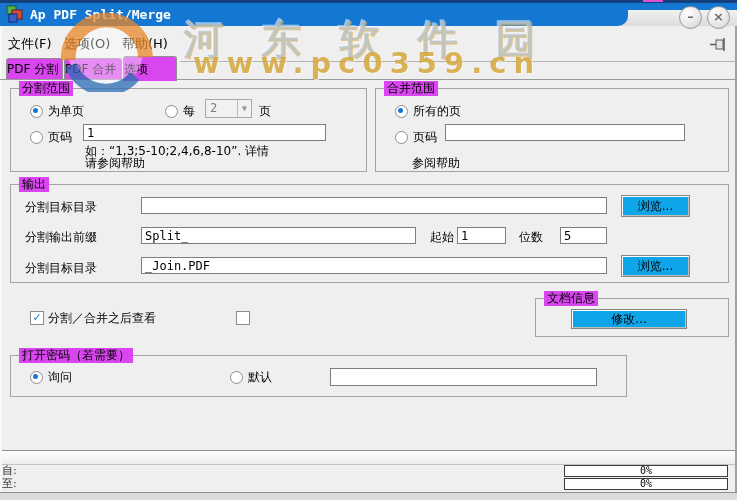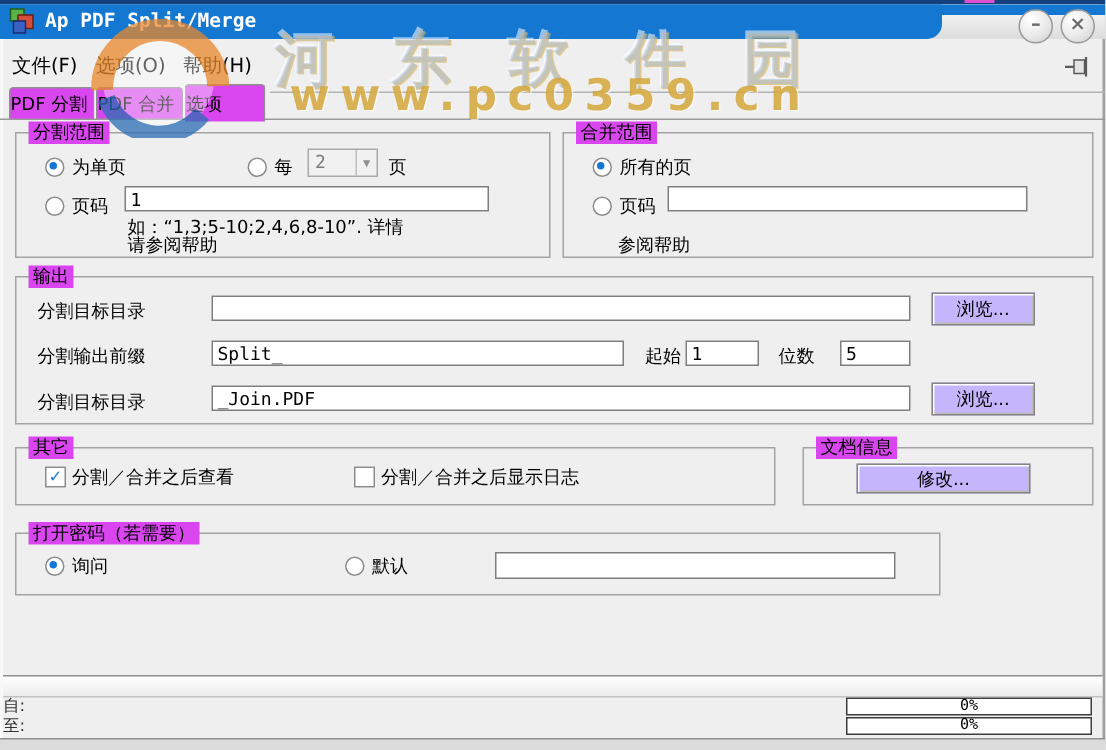--- a/index.html
+++ b/index.html
@@ -30,21 +30,21 @@
   .grp{position:absolute;border:1px solid #a3a3a3}
   .glabel{position:absolute;top:-8px;left:8px;background:#d946ef;padding:0 3px;font-size:12px;line-height:15px;white-space:nowrap}
   .lbl{position:absolute;font-size:12px;line-height:15px;white-space:nowrap}
   .hint{position:absolute;font-size:12px;line-height:12px;white-space:nowrap}
   .radio{position:absolute;width:11px;height:11px;border:1px solid #8c8c8c;border-radius:50%;background:#fff;cursor:default}
   .radio.sel::after{content:"";position:absolute;left:2px;top:2px;width:5px;height:5px;border-radius:50%;background:#1577d4}
   .chk{position:absolute;width:12px;height:12px;border:1px solid #8c8c8c;background:#fff;
        font:bold 11px/12px "DejaVu Sans",sans-serif;text-align:center;color:#1e7ad6;cursor:default}
   .inp{position:absolute;background:#fff;border:1px solid #7e7e7e;font:12px "DejaVu Sans Mono",monospace;
        padding:0 3px;box-sizing:border-box;outline:none;border-radius:0}
-  .btn{position:absolute;background:#c4b5fd;border:1px solid #858585;
+  .btn{position:absolute;background:#0ea5e9;border:1px solid #858585;
        box-shadow:inset 1px 1px 0 #ffffff, inset -1px -1px 0 #bdbdbd;
        font-size:12px;text-align:center;cursor:default;white-space:nowrap}
   .spin{position:absolute;background:#f1f1f1;border:1px solid #a9a9a9;box-sizing:border-box;color:#7c7c7c;
         font:12px/17px "DejaVu Sans Mono",monospace;padding-left:4px}
   .spin .arr{position:absolute;right:0;top:0;width:13px;height:100%;border-left:1px solid #bdbdbd;
         font-size:8px;line-height:17px;text-align:center;color:#8f8f8f}
   
   .statstrip{position:absolute;left:2px;top:450px;width:733px;height:13px;
              background:linear-gradient(#ffffff,#ececec);border-top:1px solid #8f8f8f;border-bottom:1px solid #c2c2c2}
   .bottomband{position:absolute;left:0;top:492px;width:737px;height:8px;background:#dcdcdc;border-top:1px solid #8e8e8e}
@@ -133,27 +133,23 @@
   <div class="lbl" style="left:25px;top:230px">分割输出前缀</div>
   <input class="inp" style="left: 141px; top: 227px; width: 275px; height: 17px;" type="text" value="Split_">
   <div class="lbl" style="left:430px;top:230px">起始</div>
   <input class="inp" style="left: 457px; top: 227px; width: 49px; height: 17px;" type="text" value="1">
   <div class="lbl" style="left:519px;top:230px">位数</div>
   <input class="inp" style="left: 560px; top: 227px; width: 47px; height: 17px;" type="text" value="5">
   <div class="lbl" style="left:25px;top:261px">分割目标目录</div>
   <input class="inp" style="left: 141px; top: 257px; width: 466px; height: 17px;" type="text" value="_Join.PDF">
   <div class="btn" style="left:621px;top:255px;width:67px;height:20px;line-height:20px">浏览...</div>
 
-  <div class="grp" style="left:10px;top:298px;width:505px;height:37px">
-    <div class="glabel">其它</div>
-  </div>
   <div class="chk" style="left:30px;top:311px">✓</div>
   <div class="lbl" style="left:48px;top:311px">分割／合并之后查看</div>
   <div class="chk" style="left:236px;top:311px;color:transparent">✓</div>
-  <div class="lbl" style="left:254px;top:311px">分割／合并之后显示日志</div>
 
   <div class="grp" style="left:535px;top:298px;width:192px;height:37px">
     <div class="glabel">文档信息</div>
   </div>
   <div class="btn" style="left:571px;top:309px;width:114px;height:18px;line-height:18px">修改...</div>
 
   <div class="grp" style="left:10px;top:355px;width:615px;height:40px">
     <div class="glabel">打开密码（若需要）</div>
   </div>
   <div class="radio sel" style="left:30px;top:371px"></div>

